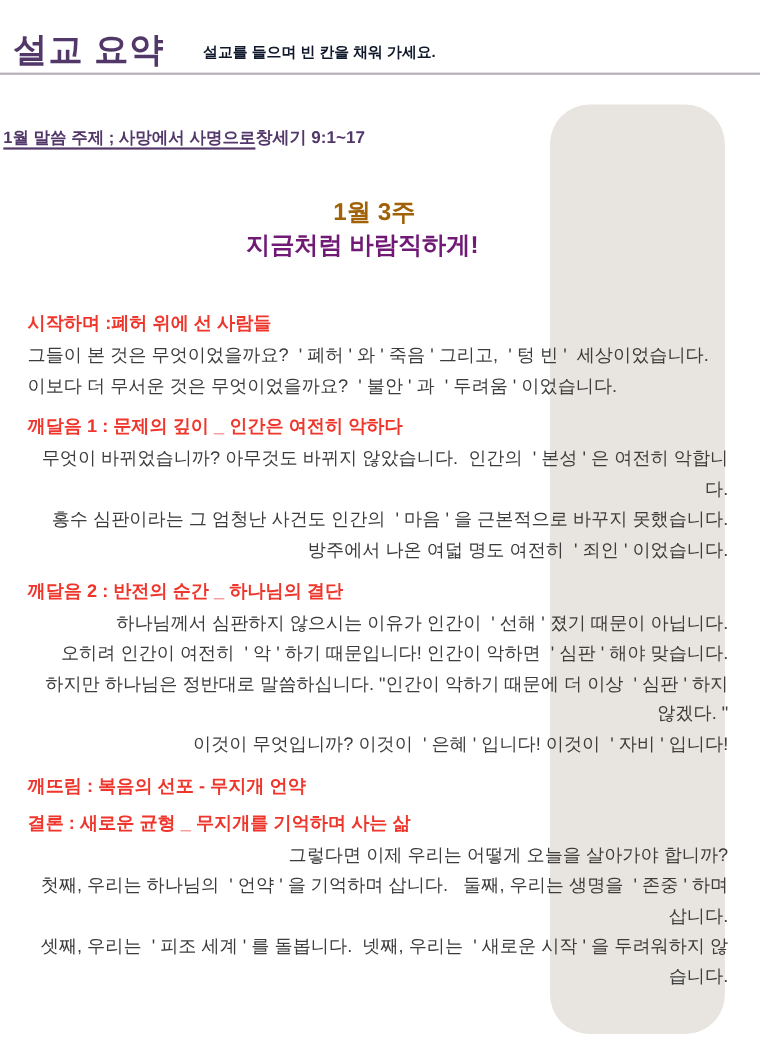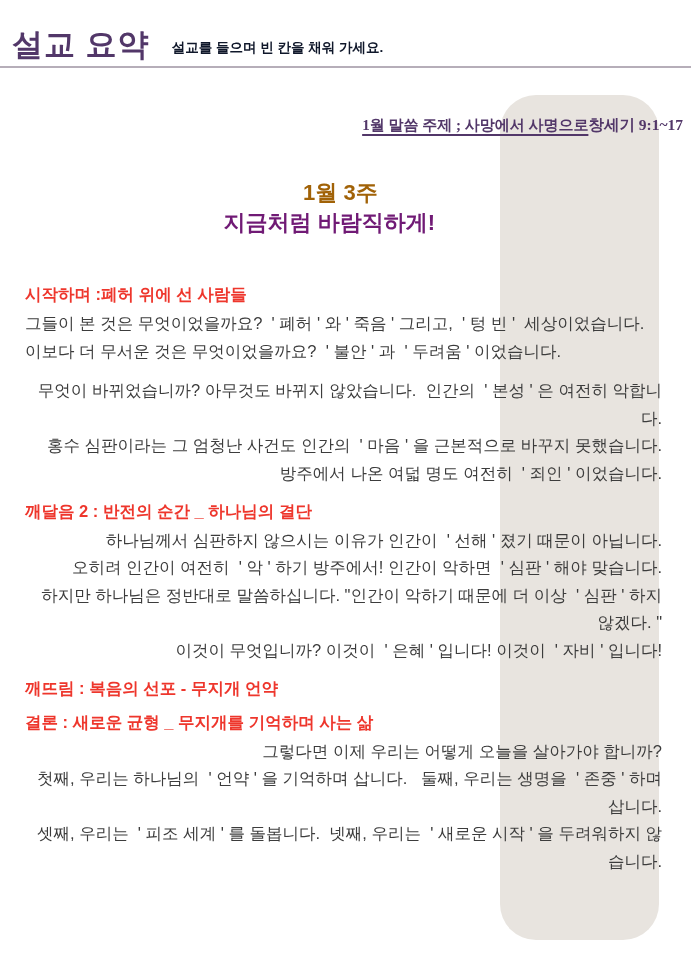--- a/index.html
+++ b/index.html
@@ -23,21 +23,21 @@
     background: #e8e4df;
     border-radius: 36px;
     z-index: 0;
   }
   .content { position: relative; z-index: 1; }
 
   
   .masthead {
     display: flex;
     align-items: flex-end;
-    gap: 22px;
+    gap: 35px;
     padding: 20px 12px 0 12px;
     height: 62px;
   }
   .app-title {
     font-size: 31px;
     font-weight: 800;
     letter-spacing: 1px;
     color: #523769;
     line-height: 1.1;
   }
@@ -47,24 +47,23 @@
     color: #0f172a;
     padding-bottom: 5px;
   }
   .divider {
     border: none;
     border-top: 2px solid #b6aeb9;
     margin: 4px 0 0 0;
   }
   .theme-row {
     display: flex;
-    justify-content: flex-end;
+    justify-content: flex-start;
     align-items: baseline;
     padding: 8px 8px 0 3px;
-    font-family: Liberation Serif, serif;
   }
   .theme-label {
     font-size: 15px;
     font-weight: 700;
     color: #523769;
     text-decoration: underline;
     text-decoration-thickness: 2px;
     text-underline-offset: 4px;
   }
   .scripture-ref {
@@ -140,32 +139,33 @@
 
       <div class="section align-left">
         <div class="section-heading">시작하며 :폐허 위에 선 사람들</div>
         <div class="section-body">
           <div class="section-line">그들이 본 것은 무엇이었을까요?  ' 폐허 ' 와 ' 죽음 ' 그리고,  ' 텅 빈 '  세상이었습니다.</div>
           <div class="section-line">이보다 더 무서운 것은 무엇이었을까요?  ' 불안 ' 과  ' 두려움 ' 이었습니다.</div>
         </div>
       </div>
 
       <div class="section align-right">
+        <div class="section-heading">깨달음 1 : 문제의 깊이 _ 인간은 여전히 악하다</div>
         <div class="section-body">
           <div class="section-line">무엇이 바뀌었습니까? 아무것도 바뀌지 않았습니다.  인간의  ' 본성 ' 은 여전히 악합니다.</div>
           <div class="section-line">홍수 심판이라는 그 엄청난 사건도 인간의  ' 마음 ' 을 근본적으로 바꾸지 못했습니다.</div>
           <div class="section-line">방주에서 나온 여덟 명도 여전히  ' 죄인 ' 이었습니다.</div>
         </div>
       </div>
 
       <div class="section align-right">
         <div class="section-heading">깨달음 2 : 반전의 순간 _ 하나님의 결단</div>
         <div class="section-body">
           <div class="section-line">하나님께서 심판하지 않으시는 이유가 인간이  ' 선해 ' 졌기 때문이 아닙니다.</div>
-          <div class="section-line">오히려 인간이 여전히  ' 악 ' 하기 방주에서! 인간이 악하면  ' 심판 ' 해야 맞습니다.</div>
+          <div class="section-line">오히려 인간이 여전히  ' 악 ' 하기 때문입니다! 인간이 악하면  ' 심판 ' 해야 맞습니다.</div>
           <div class="section-line">하지만 하나님은 정반대로 말씀하십니다. "인간이 악하기 때문에 더 이상  ' 심판 ' 하지 않겠다. "</div>
           <div class="section-line">이것이 무엇입니까? 이것이  ' 은혜 ' 입니다! 이것이  ' 자비 ' 입니다!</div>
         </div>
       </div>
 
       <div class="section align-right">
         <div class="section-heading">깨뜨림 : 복음의 선포 - 무지개 언약</div>
       </div>
 
       <div class="section align-right">

